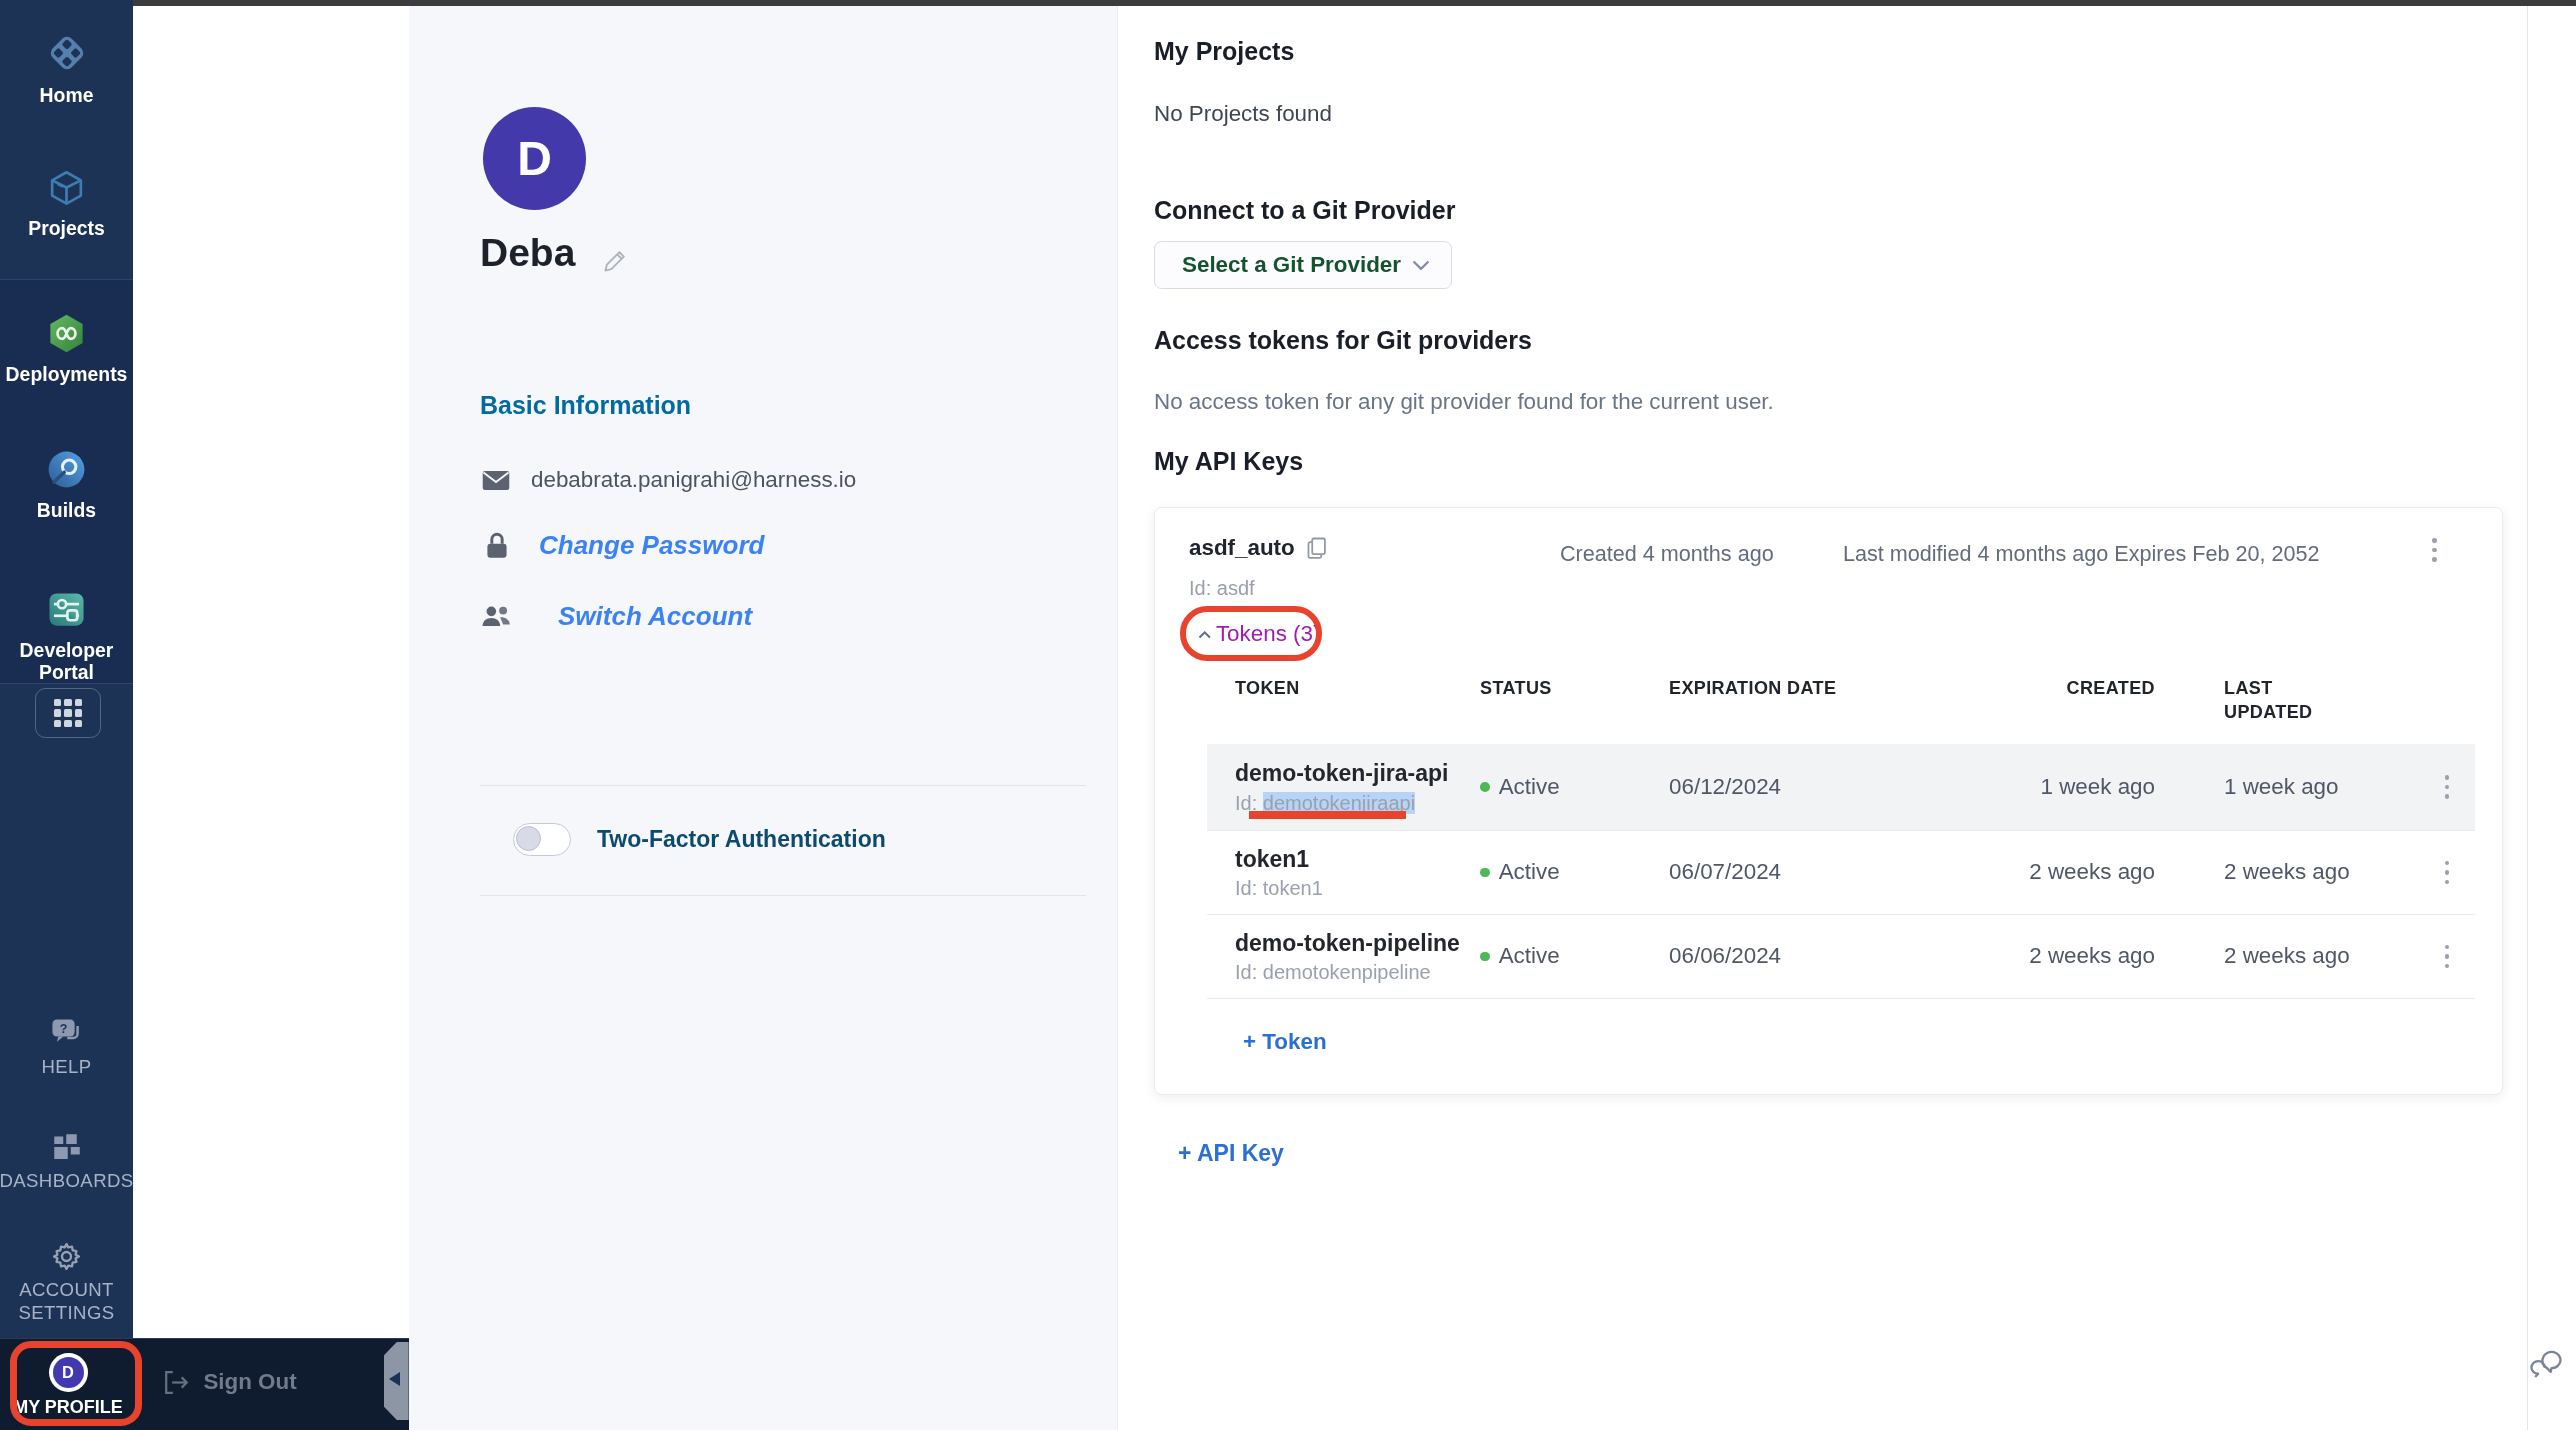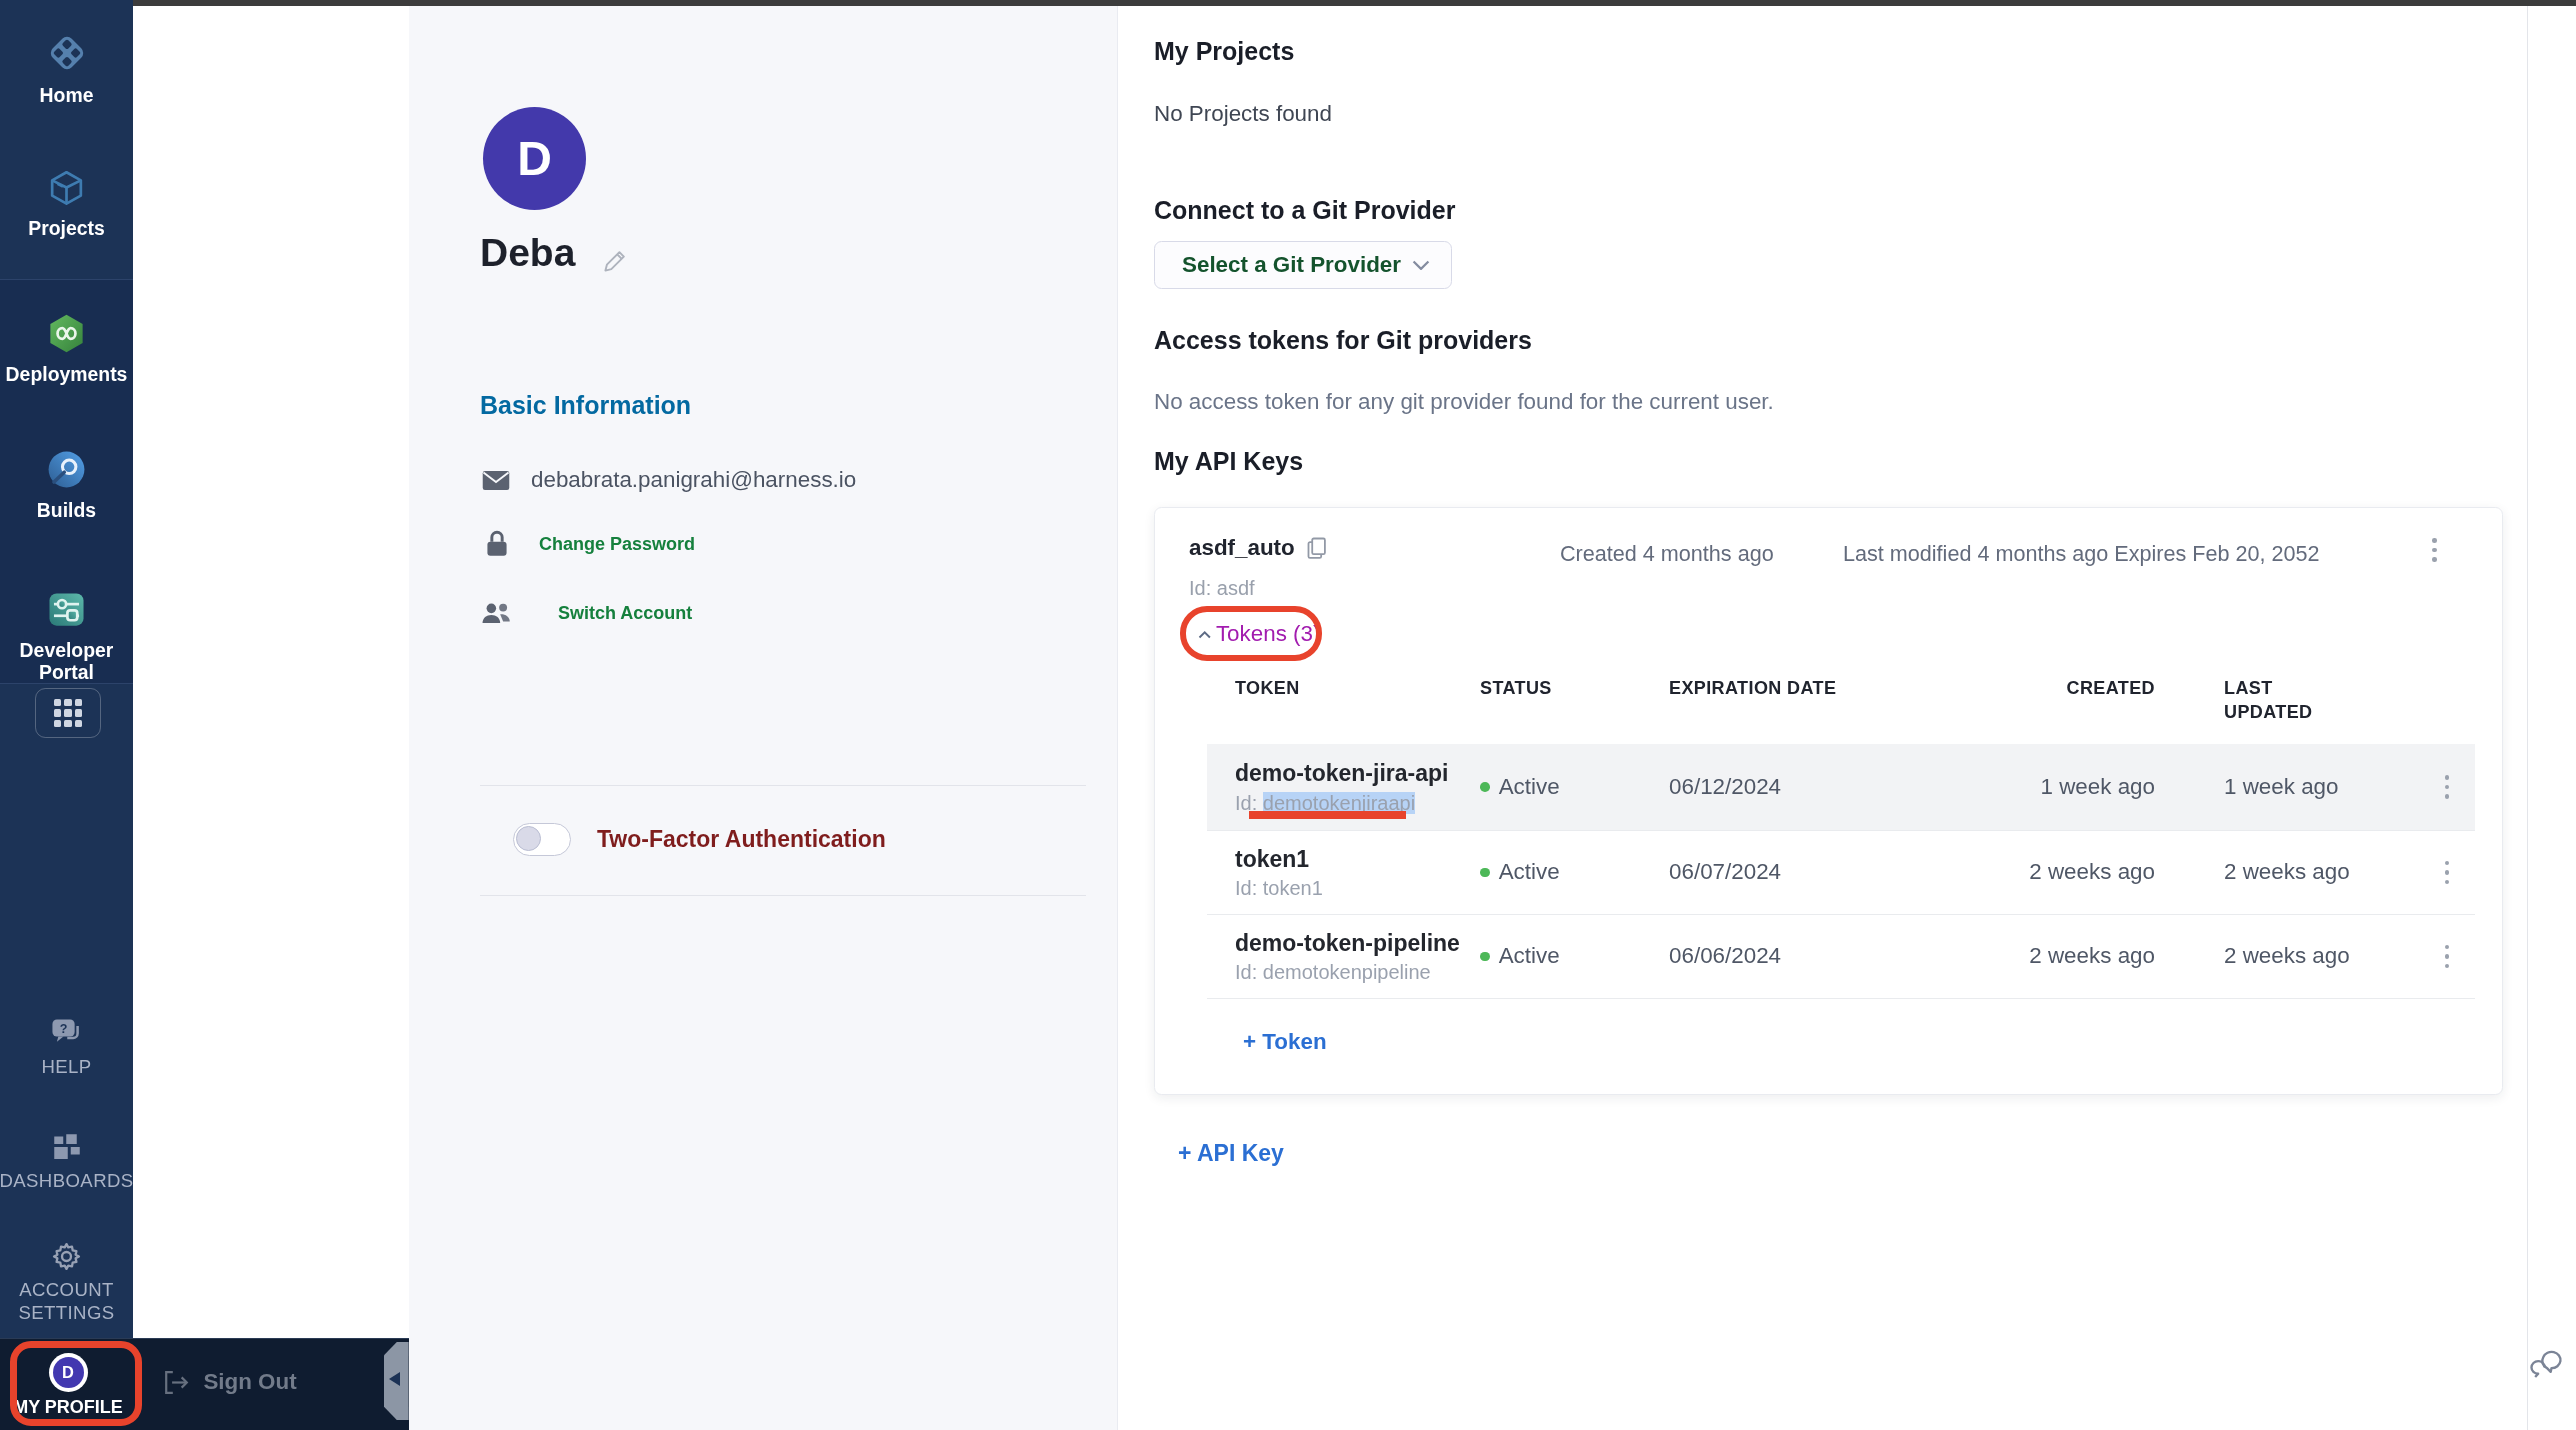--- a/index.html
+++ b/index.html
@@ -41,25 +41,25 @@
   .collapse-tri{left:389px;top:1372px;width:0;height:0;border-right:11.2px solid #1c3255;border-top:7.5px solid transparent;border-bottom:7.5px solid transparent;}
 
   
   .left-col{left:409px;top:6px;width:709px;height:1424px;background:#f6f7fa;border-right:0.7px solid #e9ebf1;box-sizing:border-box;}
   .avatar-big{left:483px;top:107px;width:103px;height:103px;border-radius:50%;background:#4339ab;color:#fff;
     font-size:48px;font-weight:700;display:flex;align-items:center;justify-content:center;}
   .user-name{left:480px;top:231px;font-size:39px;font-weight:600;color:#1d212b;display:flex;align-items:flex-end;gap:26px;}
   .section-h{font-size:25px;font-weight:700;color:#0369a1;}
   .info-row{display:flex;align-items:center;gap:21px;}
   .info-text{font-size:22.4px;color:#4b5362;}
-  .link-blue{color:#15803d;font-weight:600;font-size:18px;cursor:pointer;}
+  .link-blue{color:#3b82f6;font-weight:600;font-size:26px;cursor:pointer;font-style:italic;}
   .divider{height:0.7px;background:#e2e4ea;}
   .toggle{left:513px;top:823px;width:58px;height:33px;border:1.5px solid #c5c8d8;border-radius:18px;background:#fff;box-sizing:border-box;cursor:pointer;}
   .toggle-knob{position:absolute;left:2.2px;top:2.2px;width:25px;height:25px;border-radius:50%;background:#d9dae8;border:0.7px solid #b9bdd2;box-sizing:border-box;}
-  .tfa-label{left:597px;top:826px;font-size:23px;font-weight:600;color:#7f1d1d;}
+  .tfa-label{left:597px;top:826px;font-size:23px;font-weight:600;color:#0c4a6e;}
 
   
   .content-h{font-size:25px;font-weight:700;color:#1a1e28;}
   .body-text{font-size:22.4px;color:#3f4653;}
   .muted-text{font-size:22.4px;color:#6a7488;}
   .select-box{left:1154px;top:241px;width:298px;height:48px;border:1.5px solid #d8dae8;border-radius:7.5px;background:#fcfcfe;
     display:flex;align-items:center;justify-content:space-between;padding:0 21px 0 27px;box-sizing:border-box;cursor:pointer;}
   .select-text{font-size:22.4px;font-weight:600;color:#14532d;}
 
   

